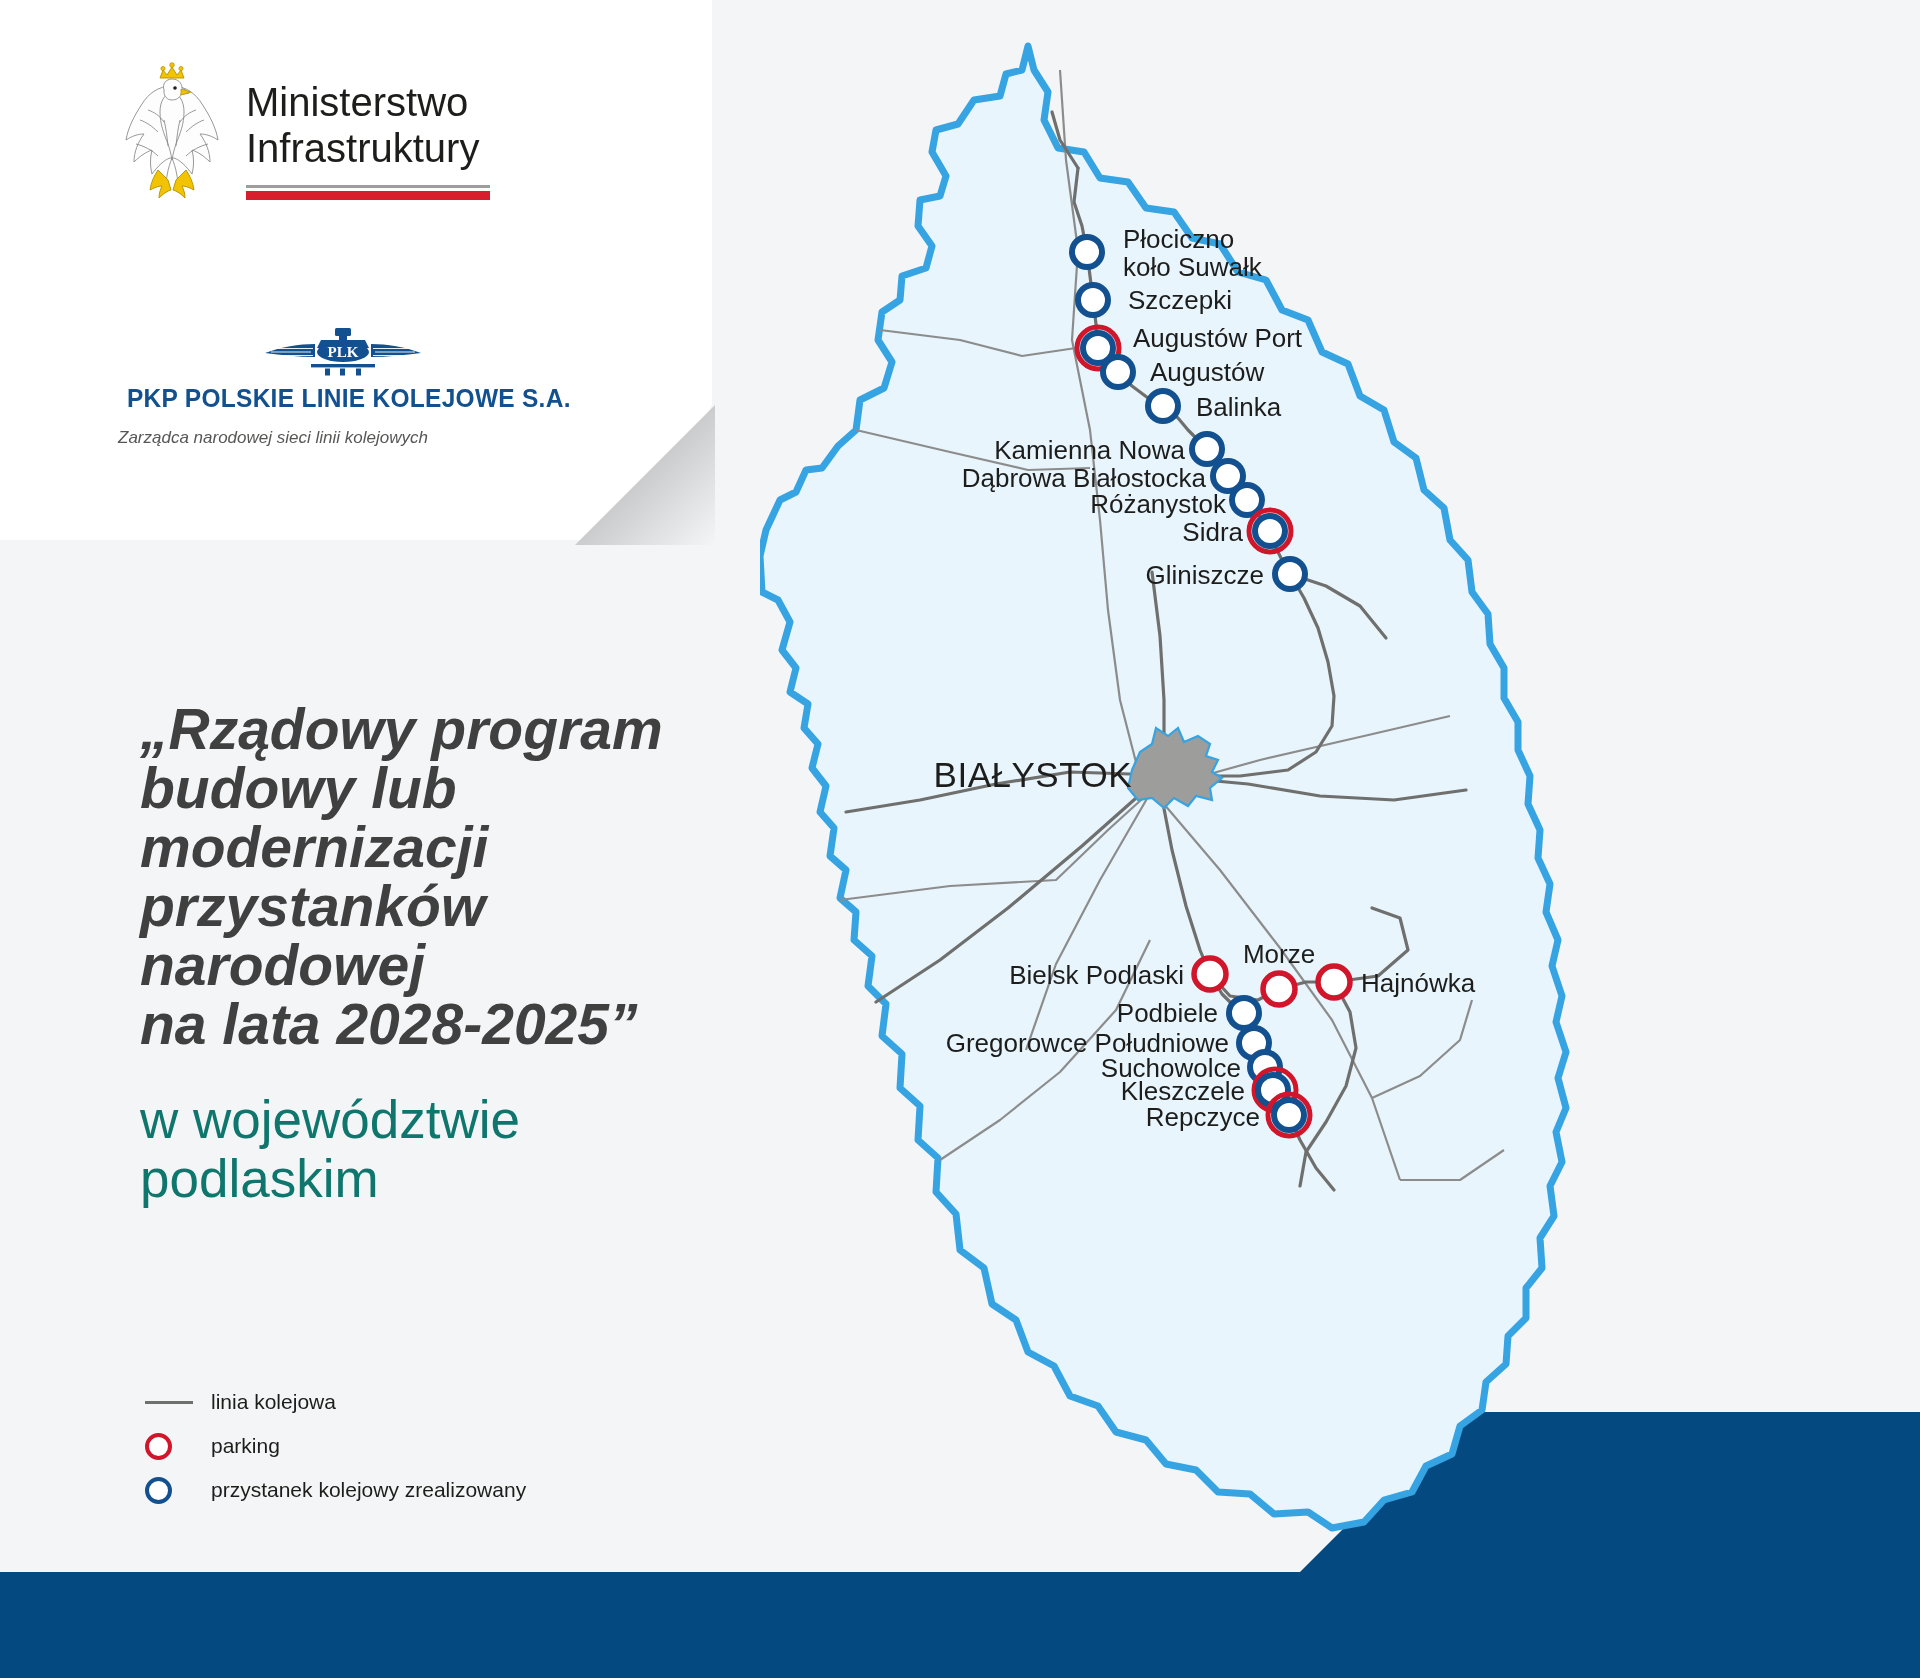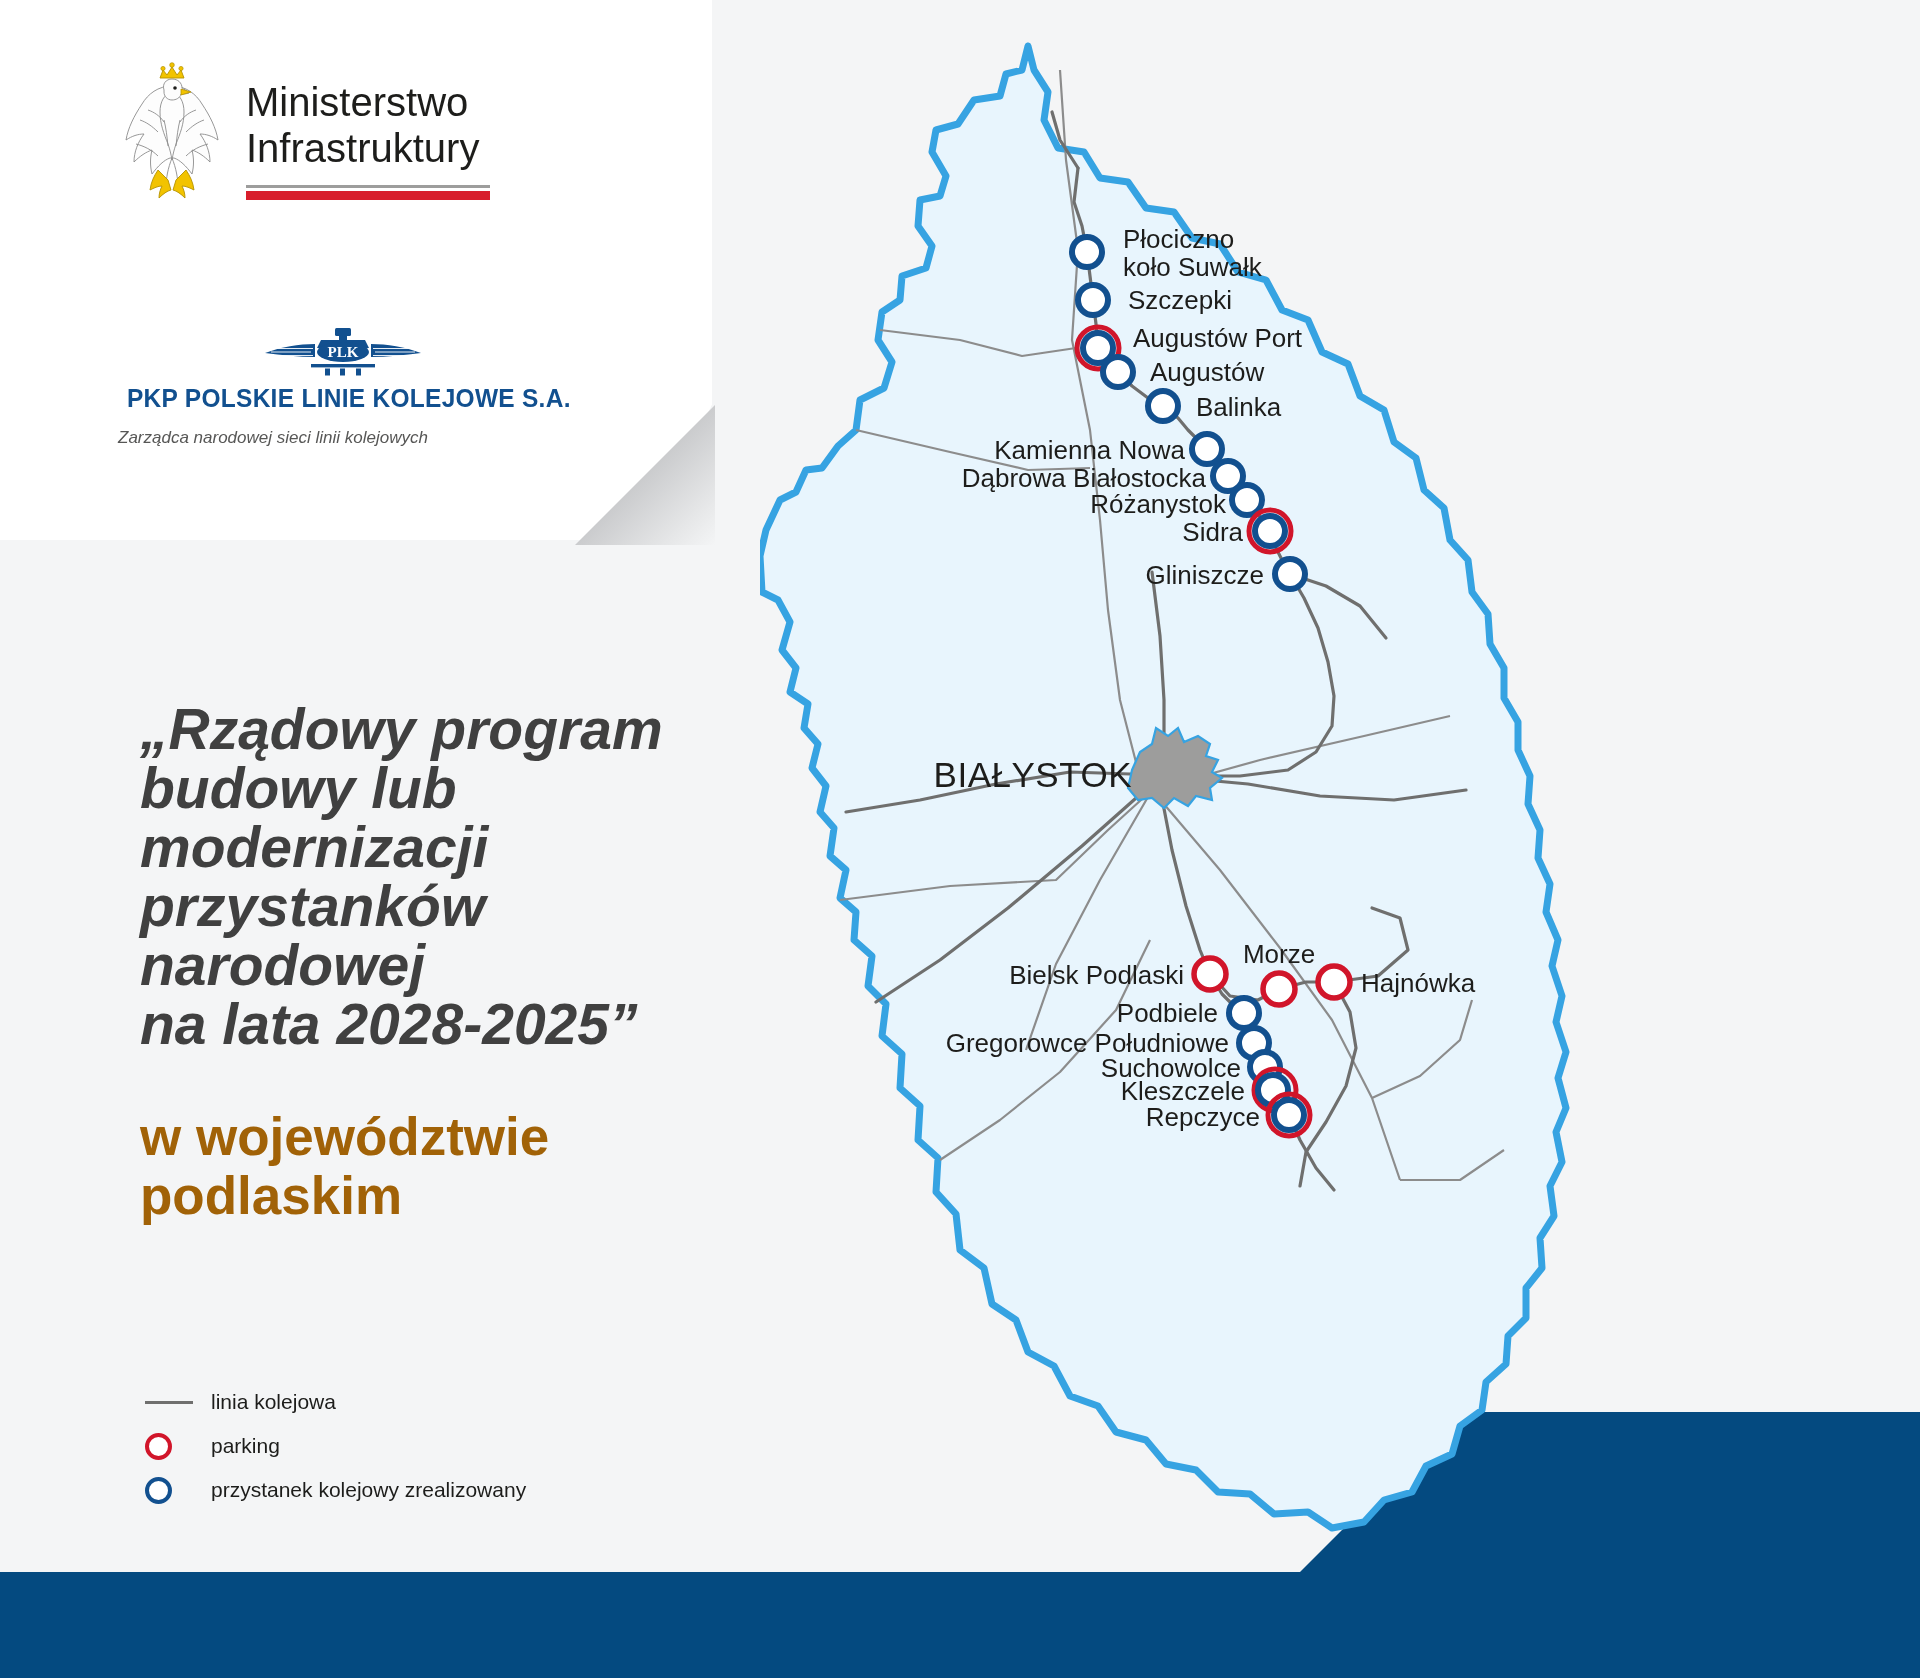--- a/index.html
+++ b/index.html
@@ -52,21 +52,21 @@
   }
   #pkp-tagline{
     margin-top:15px;font-size:17px;font-style:italic;color:#575756;white-space:nowrap;
   }
   
   #headline{position:absolute;left:140px;top:700px;width:640px;}
   #headline .h-quoted{
     font-size:57px;line-height:59px;font-weight:bold;font-style:italic;color:#404040;
   }
   #headline .h-plain{
-    margin-top:53px;font-size:53px;line-height:59px;font-weight:bold;color:#a16207;
+    margin-top:36px;font-size:53px;line-height:59px;font-weight:normal;color:#0f766e;
   }
   
   #legend{position:absolute;left:145px;top:1380px;}
   .legend-row{display:flex;align-items:center;height:44px;}
   .legend-sym{width:66px;display:flex;align-items:center;justify-content:flex-start;}
   .legend-line{display:block;width:48px;height:3px;background:#6f6f6e;}
   .legend-ring{display:block;width:27px;height:27px;border-radius:50%;box-sizing:border-box;background:#ffffff;}
   .legend-ring.blue{border:4px solid #12508f;}
   .legend-ring.red{border:4px solid #d1152a;}
   .legend-label{font-size:21px;color:#1d1d1b;white-space:nowrap;}

